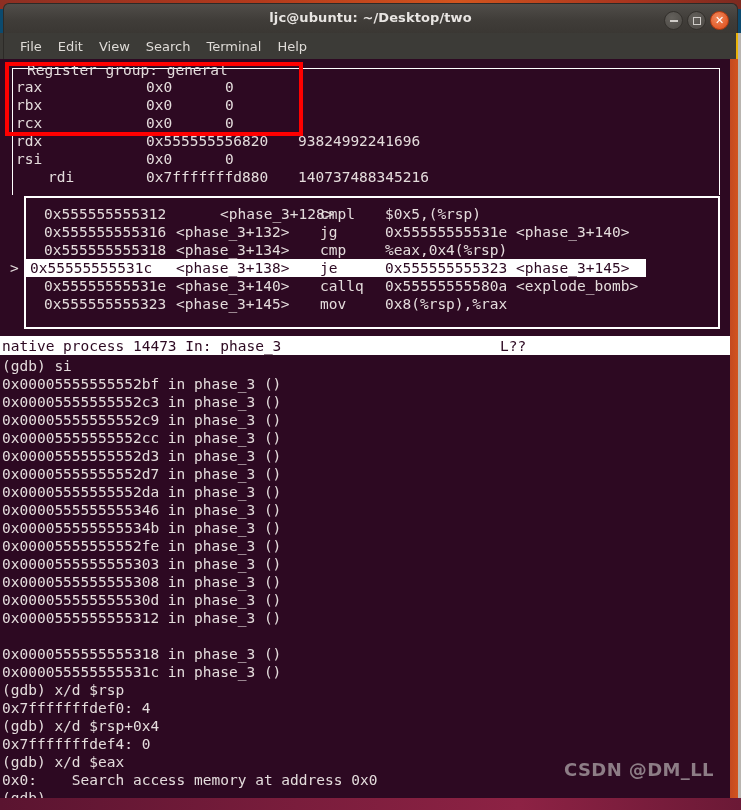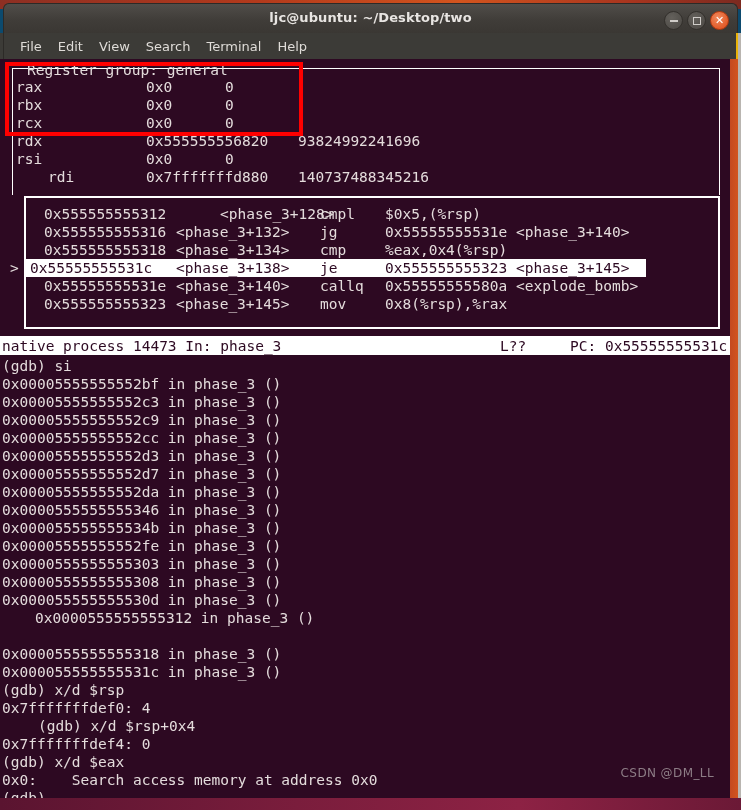--- a/index.html
+++ b/index.html
@@ -180,22 +180,23 @@
     border: 4px solid #ff0000;
     box-sizing: border-box;
     pointer-events: none;
   }
 
   .watermark {
     position: absolute;
     right: 16px; bottom: 18px;
     color: #8d7d86;
     font-family: "DejaVu Sans", "Liberation Sans", sans-serif;
-    font-size: 12px;
+    font-size: 18px;
     letter-spacing: 0.4px;
+    font-weight: bold;
   }
 </style>
 </head>
 <body>
 
 <div id="window">
 
   <div class="desktop-top"></div>
   <div class="desktop-bottom"></div>
 
@@ -312,43 +313,42 @@
       <div class="term-line" style="left:0px;"></div>
       <div class="term-line" style="left:14px;">0x555555555323</div>
       <div class="term-line" style="left:146px;">&lt;phase_3+145&gt;</div>
       <div class="term-line" style="left:290px;">mov</div>
       <div class="term-line" style="left:355px;">0x8(%rsp),%rax</div>
     </div>
 
     <div class="status-line" style="left:0px; top:277px; width:730px; height:19px;">
       <span style="position:absolute; left:2px; top:1px;">native process 14473 In: phase_3</span>
       <span style="position:absolute; left:500px; top:1px;">L??</span>
-      <span style="position:absolute; left:570px; top:1px;">PC: 0x55555555531c</span>
     </div>
 
     <div class="term-line" style="left:2px; top:298px;">(gdb) si</div>
     <div class="term-line" style="left:2px; top:316px;">0x00005555555552bf in phase_3 ()</div>
     <div class="term-line" style="left:2px; top:334px;">0x00005555555552c3 in phase_3 ()</div>
     <div class="term-line" style="left:2px; top:352px;">0x00005555555552c9 in phase_3 ()</div>
     <div class="term-line" style="left:2px; top:370px;">0x00005555555552cc in phase_3 ()</div>
     <div class="term-line" style="left:2px; top:388px;">0x00005555555552d3 in phase_3 ()</div>
     <div class="term-line" style="left:2px; top:406px;">0x00005555555552d7 in phase_3 ()</div>
     <div class="term-line" style="left:2px; top:424px;">0x00005555555552da in phase_3 ()</div>
     <div class="term-line" style="left:2px; top:442px;">0x0000555555555346 in phase_3 ()</div>
     <div class="term-line" style="left:2px; top:460px;">0x000055555555534b in phase_3 ()</div>
     <div class="term-line" style="left:2px; top:478px;">0x00005555555552fe in phase_3 ()</div>
     <div class="term-line" style="left:2px; top:496px;">0x0000555555555303 in phase_3 ()</div>
     <div class="term-line" style="left:2px; top:514px;">0x0000555555555308 in phase_3 ()</div>
     <div class="term-line" style="left:2px; top:532px;">0x000055555555530d in phase_3 ()</div>
-    <div class="term-line" style="left:2px; top:550px;margin-left:33px;">0x0000555555555312 in phase_3 ()</div>
+    <div class="term-line" style="left:2px; top:550px;">0x0000555555555312 in phase_3 ()</div>
     <div class="term-line" style="left:2px; top:586px;">0x0000555555555318 in phase_3 ()</div>
     <div class="term-line" style="left:2px; top:604px;">0x000055555555531c in phase_3 ()</div>
     <div class="term-line" style="left:2px; top:622px;">(gdb) x/d $rsp</div>
     <div class="term-line" style="left:2px; top:640px;">0x7fffffffdef0: 4</div>
-    <div class="term-line" style="left:2px; top:658px;margin-left:36px;">(gdb) x/d $rsp+0x4</div>
+    <div class="term-line" style="left:2px; top:658px;">(gdb) x/d $rsp+0x4</div>
     <div class="term-line" style="left:2px; top:676px;">0x7fffffffdef4: 0</div>
     <div class="term-line" style="left:2px; top:694px;">(gdb) x/d $eax</div>
     <div class="term-line" style="left:2px; top:712px;">0x0:    Search access memory at address 0x0</div>
     <div class="term-line" style="left:2px; top:730px;">(gdb)</div>
 
     <div class="watermark">CSDN @DM_LL</div>
   </div>
 
   <div class="annot-rect" style="left:5px; top:62px; width:298px; height:74px;"></div>
 

